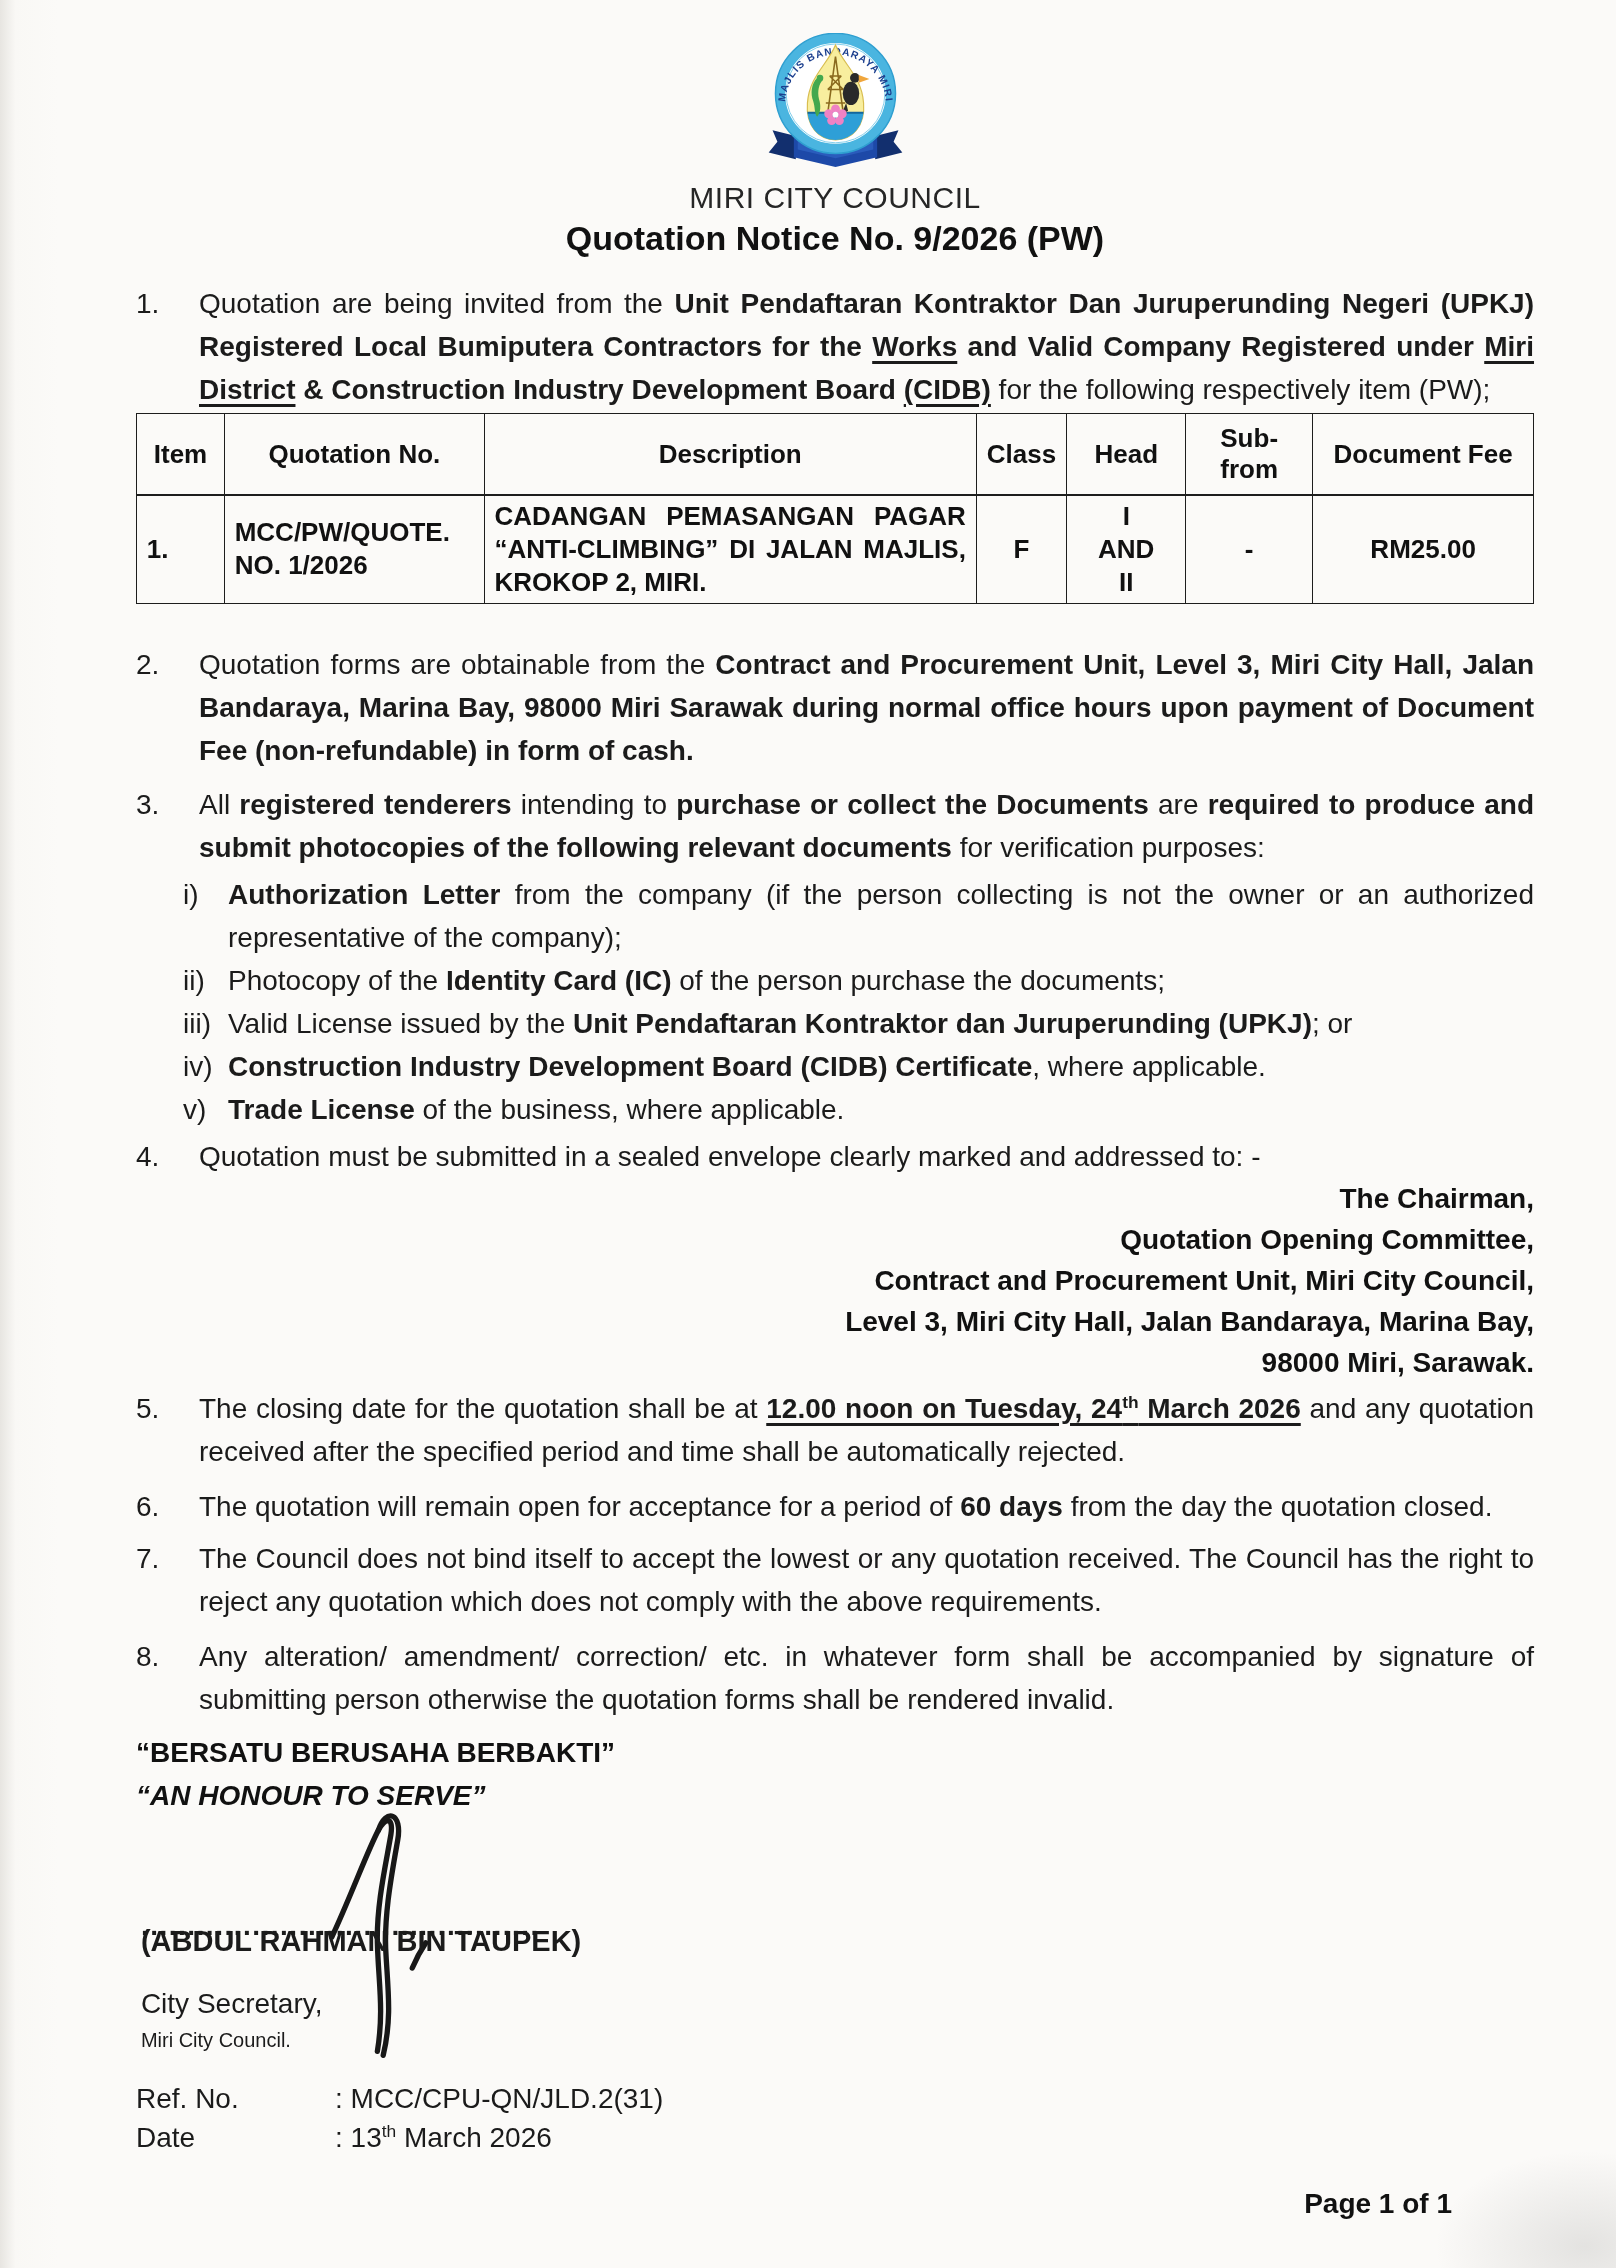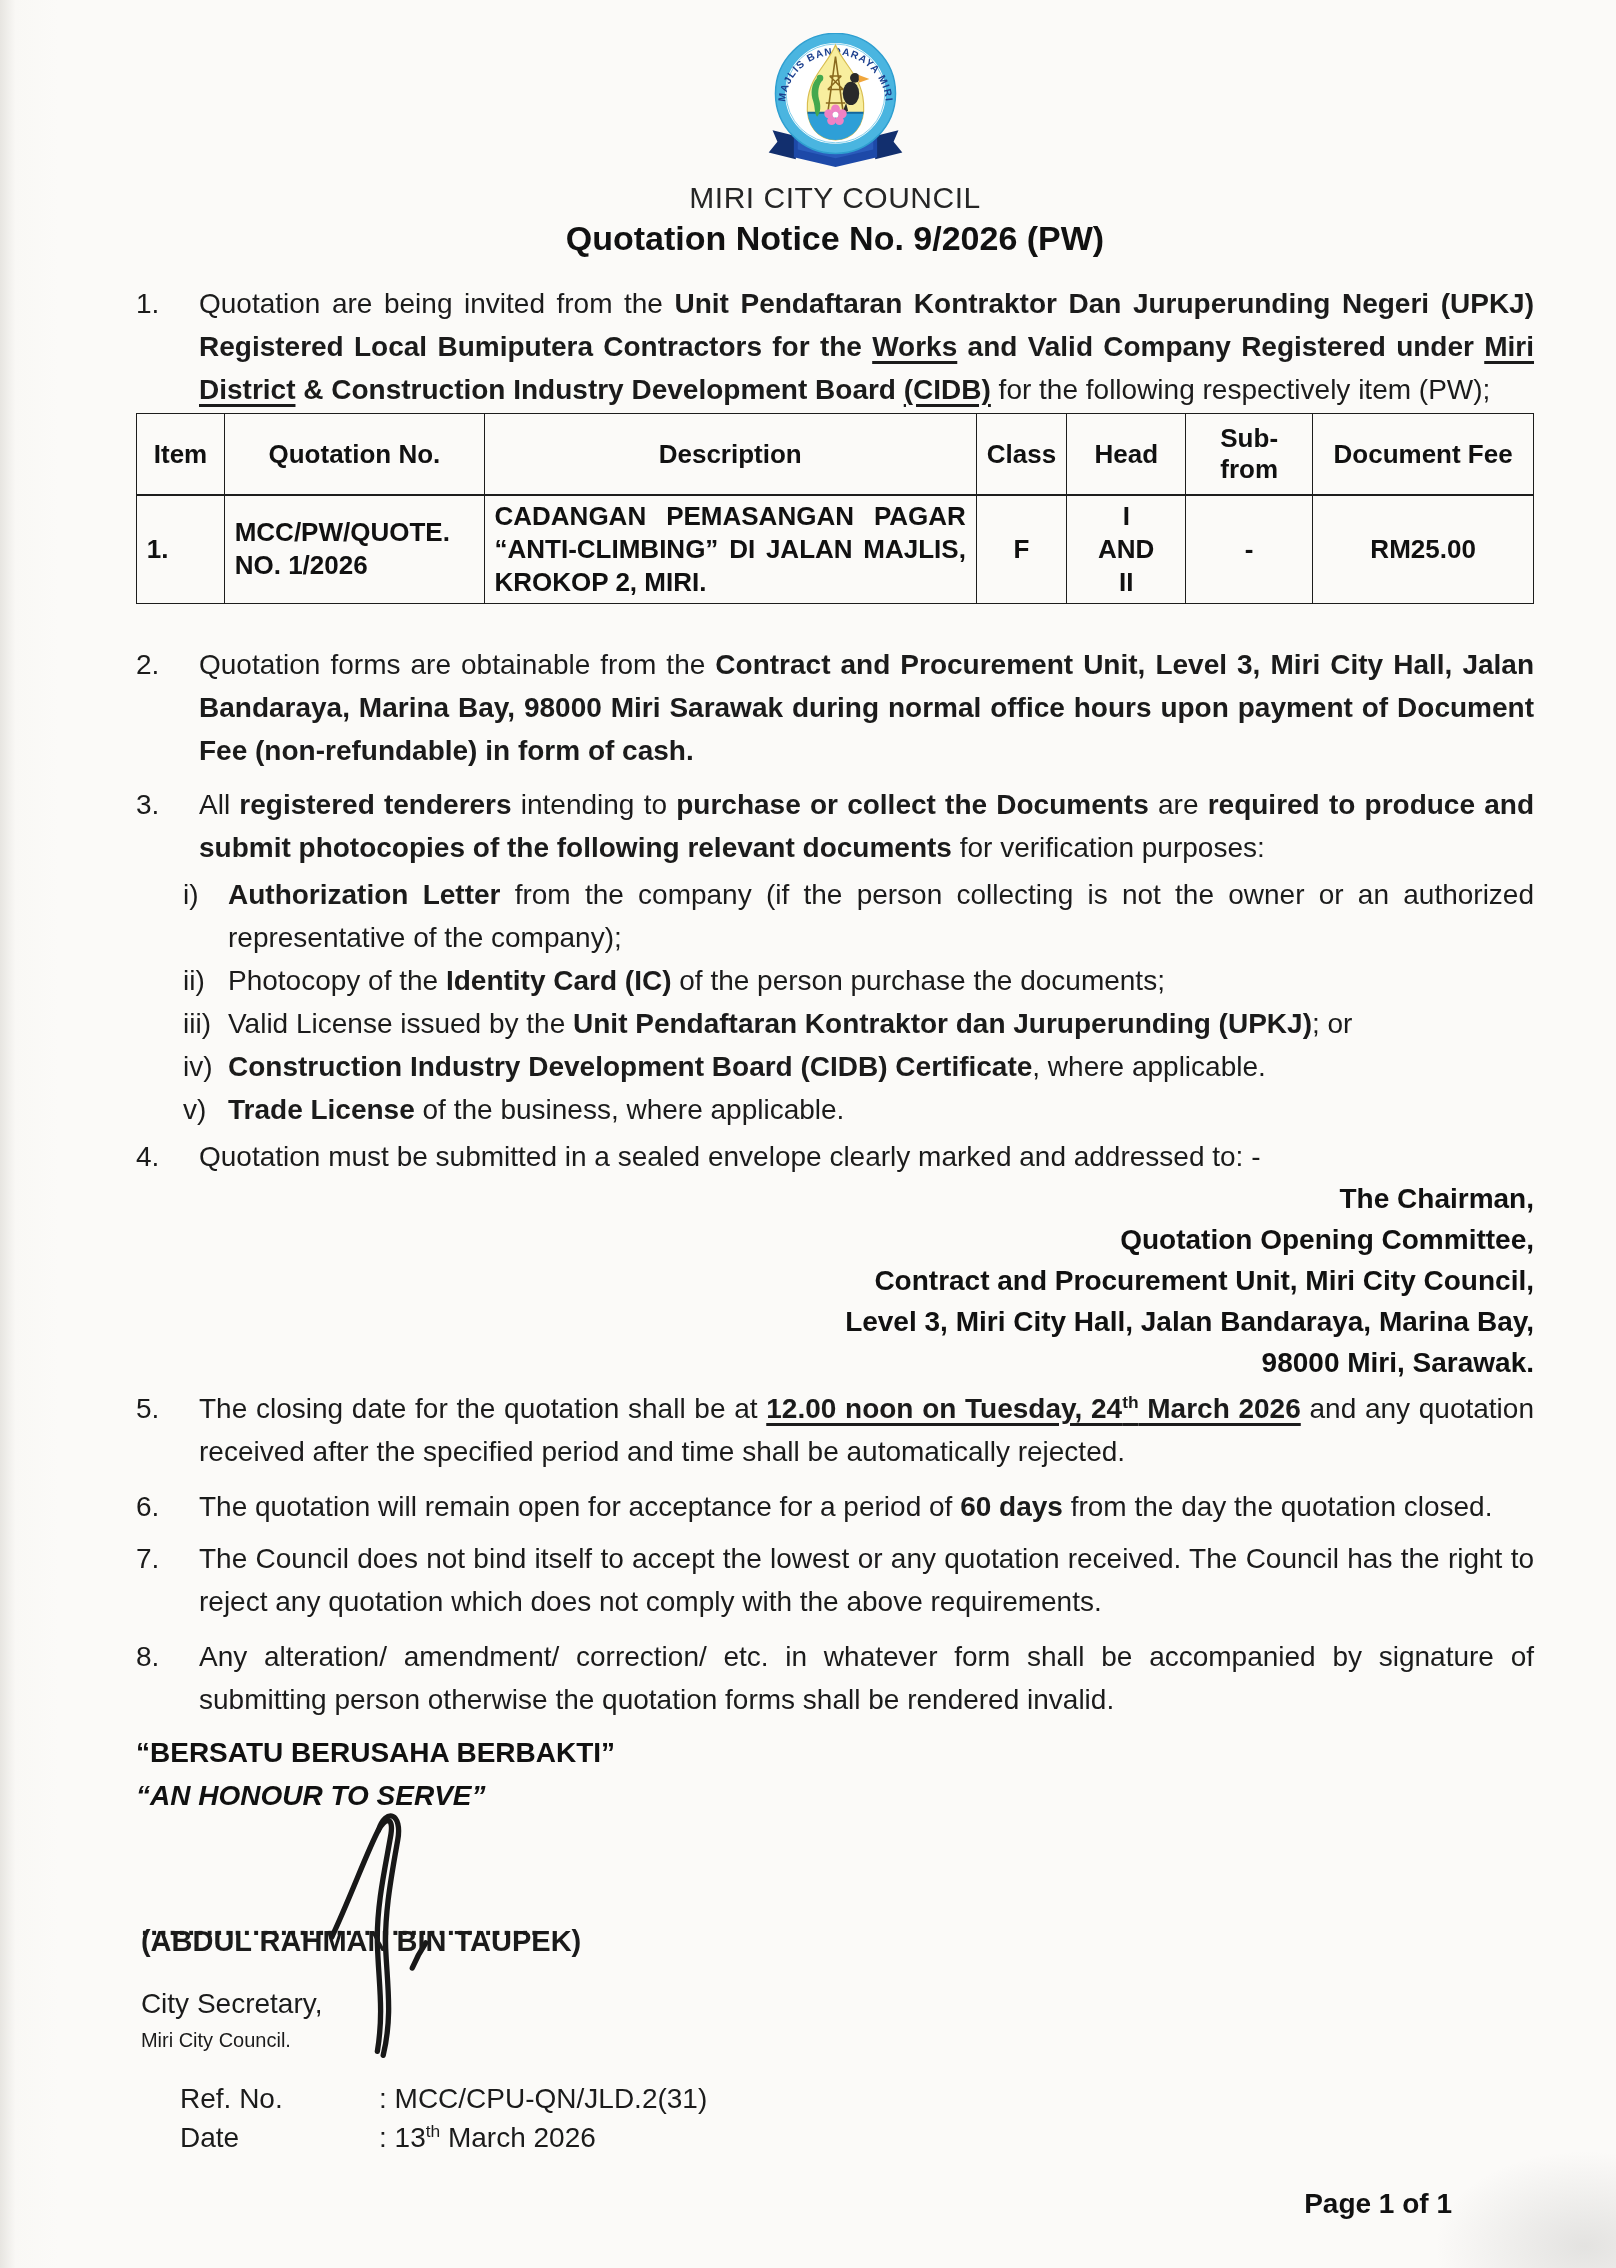--- a/index.html
+++ b/index.html
@@ -52,21 +52,21 @@
   .addr{margin-top:0;text-align:right;font-weight:bold;font-size:28px;line-height:41px;color:#111;}
   .motto{margin-top:9.7px;font-size:28px;line-height:43px;font-weight:bold;color:#111;}
   
   .sigblock{position:relative;height:262px;margin-top:0;}
   .sig-svg{position:absolute;left:180px;top:-5.8px;}
   .dots{position:absolute;left:4.9px;top:93px;font-size:28px;font-weight:bold;letter-spacing:1.5px;}
   .sig-name{position:absolute;left:4.9px;top:108px;font-size:29px;font-weight:bold;text-align:right;}
   .sig-role1{position:absolute;left:4.9px;top:171px;font-size:28px;}
   .sig-role2{position:absolute;left:4.9px;top:212px;font-size:20px;}
   .refblock{font-size:28px;line-height:39px;}
-  .refrow{display:flex;margin-left:44px;}
+  .refrow{display:flex;}
   .refrow .rlabel{width:199px;flex:0 0 199px;}
   .footer{position:absolute;right:165px;bottom:49px;font-size:28px;font-weight:bold;color:#111;}
 </style>
 </head>
 <body>
 
 <div class="page">
 
   <div class="logo-wrap center">
     <svg width="153" height="146" viewBox="0 0 158 150">

